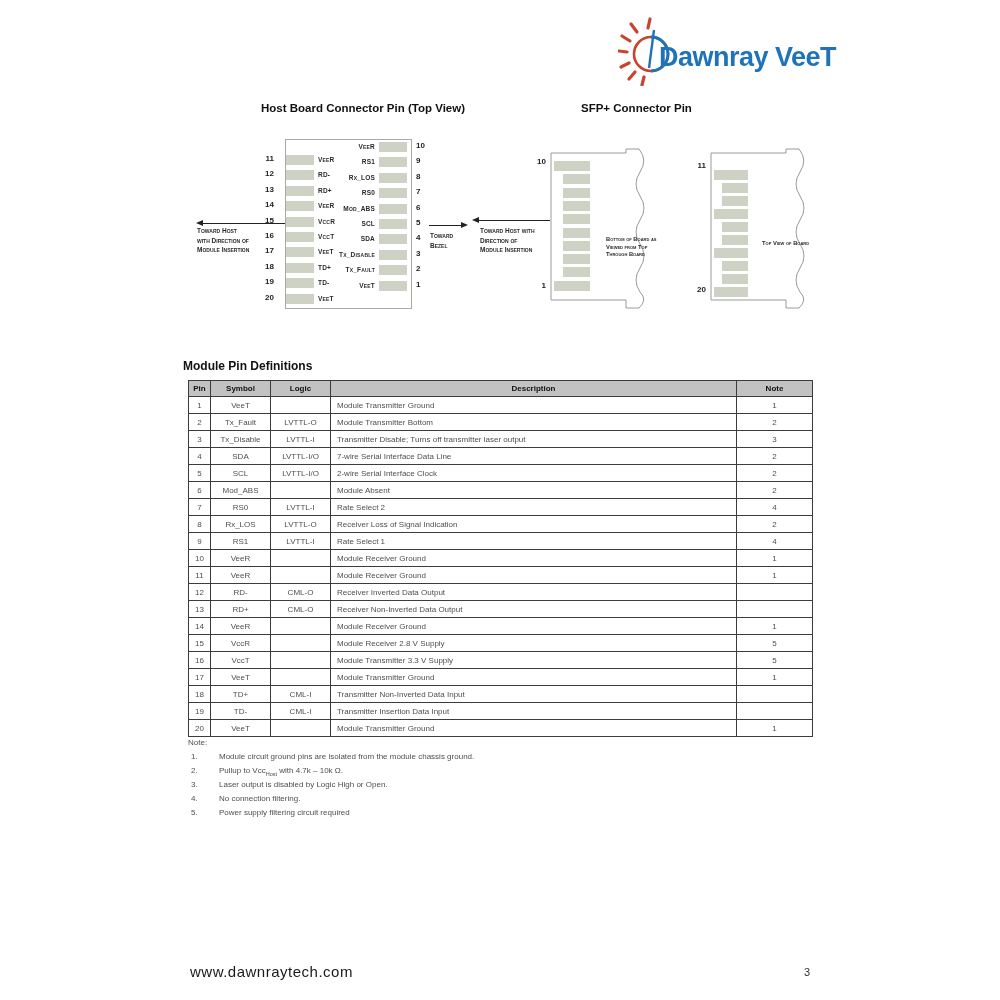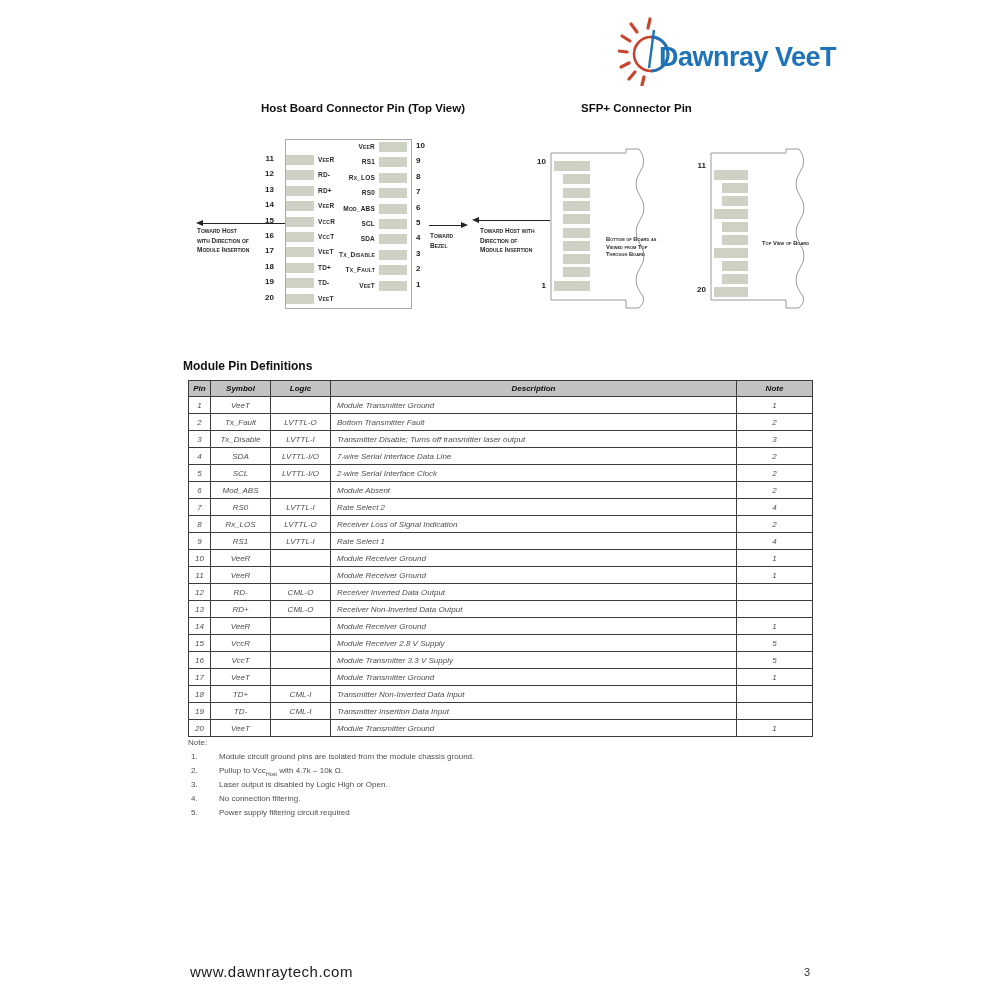--- a/index.html
+++ b/index.html
@@ -26,21 +26,21 @@
   .board-caption { position:absolute; font-size:5.8px; font-weight:bold; color:#2a2a2a;
                font-variant:small-caps; line-height:7.6px; }
   .arr-line { position:absolute; height:1px; background:#222; }
   .arr-head-l { position:absolute; width:0; height:0; border-top:3px solid transparent;
                 border-bottom:3px solid transparent; border-right:7px solid #222; }
   .arr-head-r { position:absolute; width:0; height:0; border-top:3px solid transparent;
                 border-bottom:3px solid transparent; border-left:7px solid #222; }
 
   
   .tbl-title { font-size:12px; font-weight:bold; color:#111; }
-  table.pins { border-collapse:collapse; table-layout:fixed; width:624px;font-style:italic; }
+  table.pins { border-collapse:collapse; table-layout:fixed; width:624px; }
   table.pins th, table.pins td { border:1px solid #3c3c3c; overflow:hidden; white-space:nowrap; }
   table.pins th { background:#c2c2c2; font-size:8px; font-weight:bold; color:#111;
                   height:15px; text-align:center; padding:0; }
   table.pins td { font-size:8px; color:#4f4f4f; height:16px; padding:0 2px; text-align:center; }
   table.pins td.c3 { text-align:left; padding-left:6px; }
 
   
   .note-label { font-size:8px; color:#4f4f4f; }
   .note-num { position:absolute; left:3px; top:0; font-size:8px; color:#4f4f4f; }
   .note-item { position:absolute; width:560px; height:13px; }
@@ -218,21 +218,21 @@
           <td class="c0">1</td>
           <td class="c1">VeeT</td>
           <td class="c2"></td>
           <td class="c3">Module Transmitter Ground</td>
           <td class="c4">1</td>
         </tr>
         <tr>
           <td class="c0">2</td>
           <td class="c1">Tx_Fault</td>
           <td class="c2">LVTTL-O</td>
-          <td class="c3">Bottom Transmitter Fault</td>
+          <td class="c3">Module Transmitter Bottom</td>
           <td class="c4">2</td>
         </tr>
         <tr>
           <td class="c0">3</td>
           <td class="c1">Tx_Disable</td>
           <td class="c2">LVTTL-I</td>
           <td class="c3">Transmitter Disable; Turns off transmitter laser output</td>
           <td class="c4">3</td>
         </tr>
         <tr>

